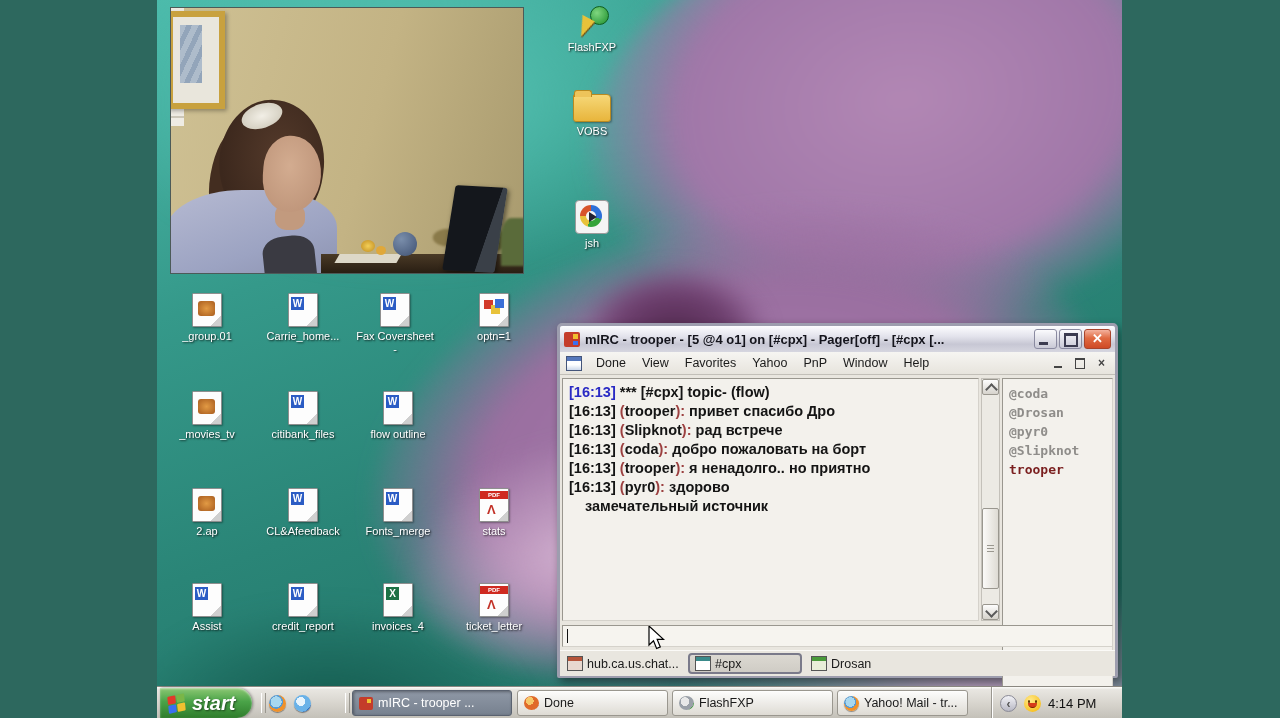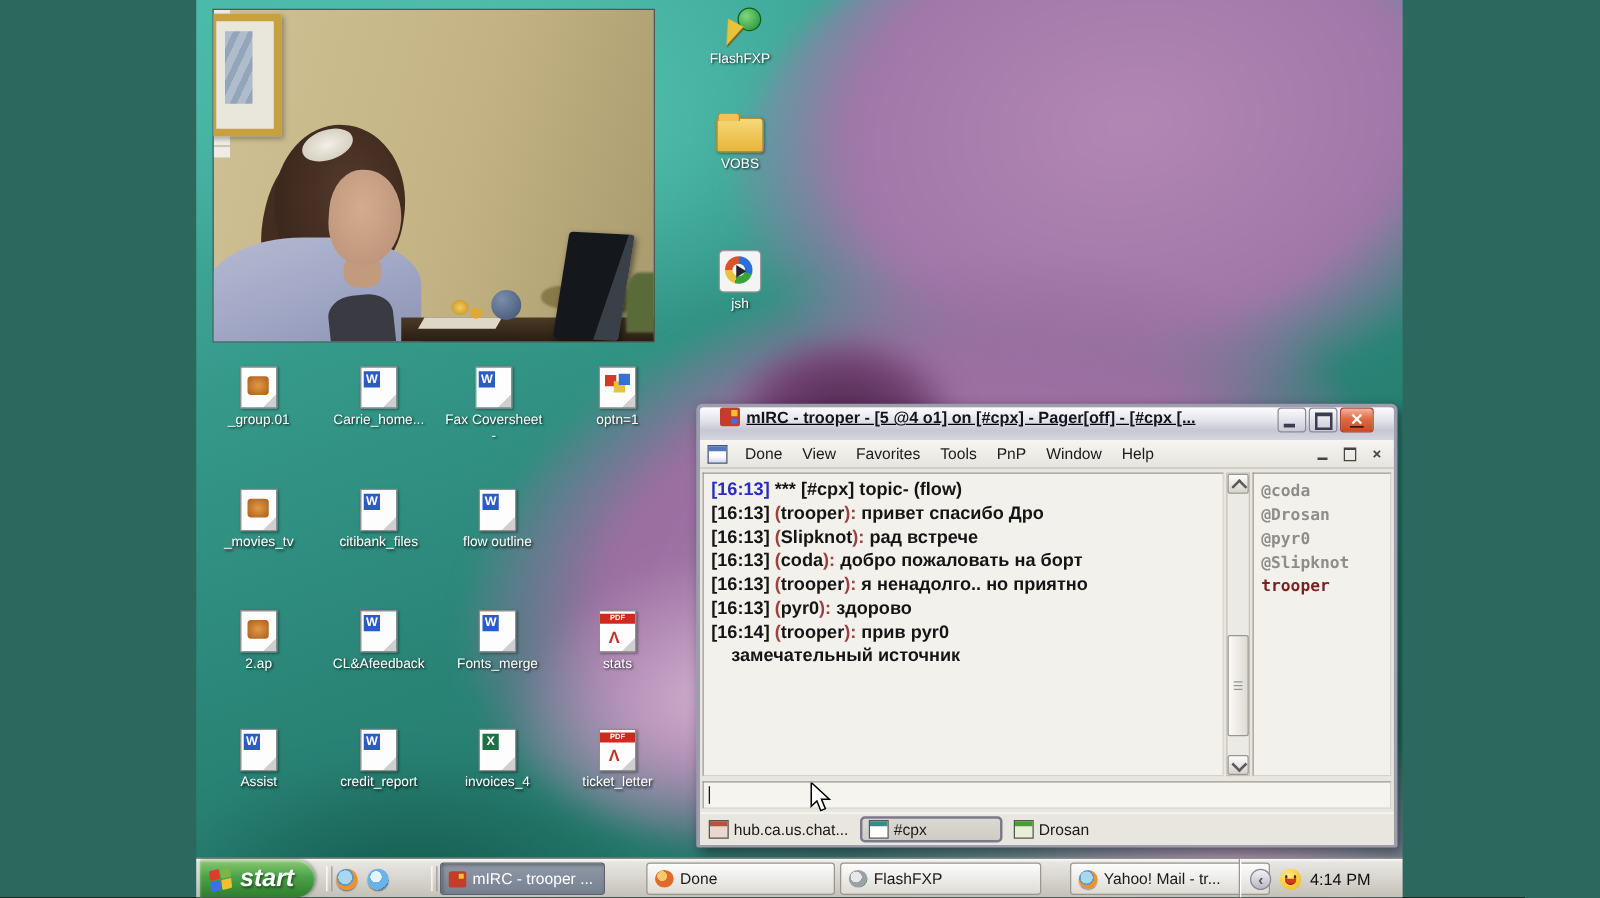--- a/index.html
+++ b/index.html
@@ -61,21 +61,21 @@
     radial-gradient(ellipse at 60% 40%,#9a8a55 0 16%,rgba(0,0,0,0) 17%),
     radial-gradient(ellipse at 80% 65%,#6b6b3a 0 20%,rgba(0,0,0,0) 21%),
     radial-gradient(ellipse at 45% 25%,#7d6f42 0 14%,rgba(0,0,0,0) 15%);
     filter:blur(1px);}
   #wc-monitor{position:absolute;left:278px;top:178px;width:52px;height:86px;background:linear-gradient(100deg,#14171c 0 70%,#3a4048 71%);transform:rotate(9deg) skewY(-6deg);border-radius:3px;box-shadow:2px 2px 5px rgba(0,0,0,.5);}
   #wc-corner{position:absolute;left:330px;top:210px;width:26px;height:48px;background:#5a6b3a;border-radius:40% 0 0 0;filter:blur(1px);}
   
   #mirc{position:absolute;left:400px;top:323px;width:561px;height:355px;z-index:6;
     background:#dcdce4;border:3px solid #9d9dae;border-radius:5px 5px 2px 2px;box-shadow:3px 4px 10px rgba(0,0,0,.45);box-sizing:border-box;}
   #titlebar{position:absolute;left:0;top:0;right:0;height:26px;border-radius:3px 3px 0 0;
-    background:linear-gradient(#fdfdff 0%,#e3e3ec 40%,#c7c7d4 70%,#d6d6e0 100%);display:flex;padding:0 16px;box-sizing:border-box;text-decoration:underline;}
+    background:linear-gradient(#fdfdff 0%,#e3e3ec 40%,#c7c7d4 70%,#d6d6e0 100%);display:flex;align-items:center;padding:0 4px;box-sizing:border-box;}
   #mirc-appicon{width:16px;height:15px;position:relative;background:#c43c2a;border-radius:2px;flex:0 0 auto;}
   #mirc-appicon:before{content:"";position:absolute;right:2px;top:2px;width:5px;height:5px;background:#f0c030;}
   #mirc-appicon:after{content:"";position:absolute;right:2px;bottom:2px;width:5px;height:4px;background:#3b6ff0;}
   #title-text{flex:1;margin-left:5px;font-size:13px;font-weight:bold;color:#14141c;white-space:nowrap;overflow:hidden;}
   .tbtn{width:21px;height:18px;margin-left:2px;border:1px solid #8a8aa0;border-radius:3px;
     background:linear-gradient(#fbfbfd,#c9c9d6);position:relative;flex:0 0 auto;}
   .tbtn.min:after{content:"";position:absolute;left:4px;bottom:3px;width:9px;height:3px;background:#3c3c50;}
   .tbtn.max:after{content:"";position:absolute;left:4px;top:3px;width:10px;height:9px;border:2px solid #3c3c50;border-top-width:3px;}
   .tbtn.close{width:25px;border:1px solid #a8442c;background:linear-gradient(#f4b29e,#e06a42 45%,#cf4a26);color:#fff;font-weight:bold;font-size:13px;text-align:center;line-height:17px;}
   #menubar{position:absolute;left:0;top:26px;right:0;height:23px;background:linear-gradient(#f6f5f2,#e7e4dd);
@@ -101,21 +101,21 @@
   .nw:after{content:"):";color:#9c4040;}
   .m{color:#141414;}
   #scrollbar{position:absolute;left:421px;top:3px;width:19px;height:243px;background:#eceae4;border:1px solid #c4c1ba;box-sizing:border-box;}
   .sbtn{position:absolute;left:0;width:17px;height:16px;background:linear-gradient(#fdfdfd,#d6d3cc);border:1px solid #9a978f;border-radius:2px;box-sizing:border-box;}
   #sb-up{top:0;} #sb-down{bottom:0;}
   .chev{position:absolute;left:4px;width:7px;height:7px;border:2px solid #5a5a5a;border-right:none;border-bottom:none;}
   #sb-up .chev{top:5px;transform:rotate(45deg);}
   #sb-down .chev{top:2px;transform:rotate(225deg);}
   #sb-thumb{position:absolute;left:0;top:129px;width:17px;height:81px;background:linear-gradient(90deg,#fbfaf8,#dedbd4);border:1px solid #9a978f;border-radius:2px;box-sizing:border-box;}
   #sb-thumb:after{content:"";position:absolute;left:4px;top:36px;width:7px;height:1px;background:#9a978f;box-shadow:0 3px 0 #9a978f,0 6px 0 #9a978f;}
-  #nicklist{position:absolute;left:442px;top:3px;width:111px;height:243px;background:#f3f1ec;
+  #nicklist{position:absolute;left:442px;top:3px;width:111px;height:310px;background:#f3f1ec;
     border:1px solid #9a978f;border-right-color:#d5d2cb;border-bottom-color:#d5d2cb;box-sizing:border-box;
     padding:5px 6px;font-family:"DejaVu Sans Mono",monospace;font-size:13px;font-weight:bold;color:#8f8d8a;}
   .nick-item{line-height:19px;white-space:nowrap;}
   .nick-item.self{color:#7a1f1f;}
   #inputline{position:absolute;left:2px;top:250px;width:551px;height:22px;background:#f6f4ef;
     border:1px solid #9a978f;border-right-color:#d5d2cb;border-bottom-color:#d5d2cb;box-sizing:border-box;}
   #caret{position:absolute;left:4px;top:3px;width:1px;height:14px;background:#111;}
   #switchbar{position:absolute;left:0;top:275px;width:100%;height:25px;background:#e9e6df;border-top:1px solid #fbfaf7;}
   .tab{position:absolute;top:2px;height:21px;display:flex;align-items:center;gap:4px;font-size:12.5px;color:#1a1a1a;padding:0 5px;box-sizing:border-box;}
   .tab.active{border:2px solid #7a7a8a;border-radius:4px;background:linear-gradient(#dcd9d2,#cfccc5);}
@@ -316,39 +316,38 @@
         <span id="title-text">mIRC - trooper - [5 @4 o1] on [#cpx] - Pager[off] - [#cpx [...</span>
         <div class="tbtn min"></div>
         <div class="tbtn max"></div>
         <div class="tbtn close">✕</div>
       </div>
       <div id="menubar">
         <div id="mdi-icon"></div>
         <span class="menu-item">Done</span>
         <span class="menu-item">View</span>
         <span class="menu-item">Favorites</span>
-        <span class="menu-item">Tools</span>
+        <span class="menu-item">Yahoo</span>
         <span class="menu-item">PnP</span>
         <span class="menu-item">Window</span>
         <span class="menu-item">Help</span>
         <div id="menubar-right">
           <div class="mdibtn mmin"></div>
           <div class="mdibtn mrest"></div>
           <div class="mdibtn mclose">×</div>
         </div>
       </div>
       <div id="client">
         <div id="textarea">
           <div class="cl"><span class="t topic">[16:13]</span> <span class="m">*** [#cpx] topic- (flow)</span></div>
           <div class="cl"><span class="t">[16:13]</span> <span class="nw"><span>trooper</span></span> <span class="m">привет спасибо Дро</span></div>
           <div class="cl"><span class="t">[16:13]</span> <span class="nw"><span>Slipknot</span></span> <span class="m">рад встрече</span></div>
           <div class="cl"><span class="t">[16:13]</span> <span class="nw"><span>coda</span></span> <span class="m">добро пожаловать на борт</span></div>
           <div class="cl"><span class="t">[16:13]</span> <span class="nw"><span>trooper</span></span> <span class="m">я ненадолго.. но приятно</span></div>
           <div class="cl"><span class="t">[16:13]</span> <span class="nw"><span>pyr0</span></span> <span class="m">здорово</span></div>
-          <div class="cl"><span class="t">[16:14]</span> <span class="nw"><span>trooper</span></span> <span class="m">прив pyr0</span></div>
           <div class="cl cont"><span class="m">замечательный источник</span></div>
         </div>
         <div id="scrollbar">
           <div class="sbtn" id="sb-up">
               <div class="chev"></div>
             </div>
           <div id="sb-thumb"></div>
           <div class="sbtn" id="sb-down">
               <div class="chev"></div>
             </div>
@@ -391,33 +390,33 @@
           <i></i>
         </div>
       <span id="start-label">start</span>
     </div>
     <div id="quicklaunch">
       <div class="ql-handle"></div>
       <div class="ff-icon"></div>
       <div class="ie-icon"></div>
     </div>
     <div class="tsep" style="left:188px"></div>
-    <div class="taskbtn active" style="left:195px;width:132px">
+    <div class="taskbtn active" style="left:195px;width:160px">
       <div class="tb-mirc"></div>
       <span>mIRC - trooper ...</span>
     </div>
     <div class="taskbtn" style="left:360px;width:151px">
       <div class="tb-done"></div>
       <span>Done</span>
     </div>
     <div class="taskbtn" style="left:515px;width:161px">
       <div class="tb-ffxp"></div>
       <span>FlashFXP</span>
     </div>
-    <div class="taskbtn" style="left:699px;width:160px">
+    <div class="taskbtn" style="left:680px;width:131px">
       <div class="ff-icon" style="width:15px;height:15px"></div>
       <span>Yahoo! Mail - tr...</span>
     </div>
     <div id="tray">
       <div id="tray-chevron">‹</div>
       <div id="tray-smiley"></div>
       <span id="clock">4:14 PM</span>
     </div>
   </div>
 

